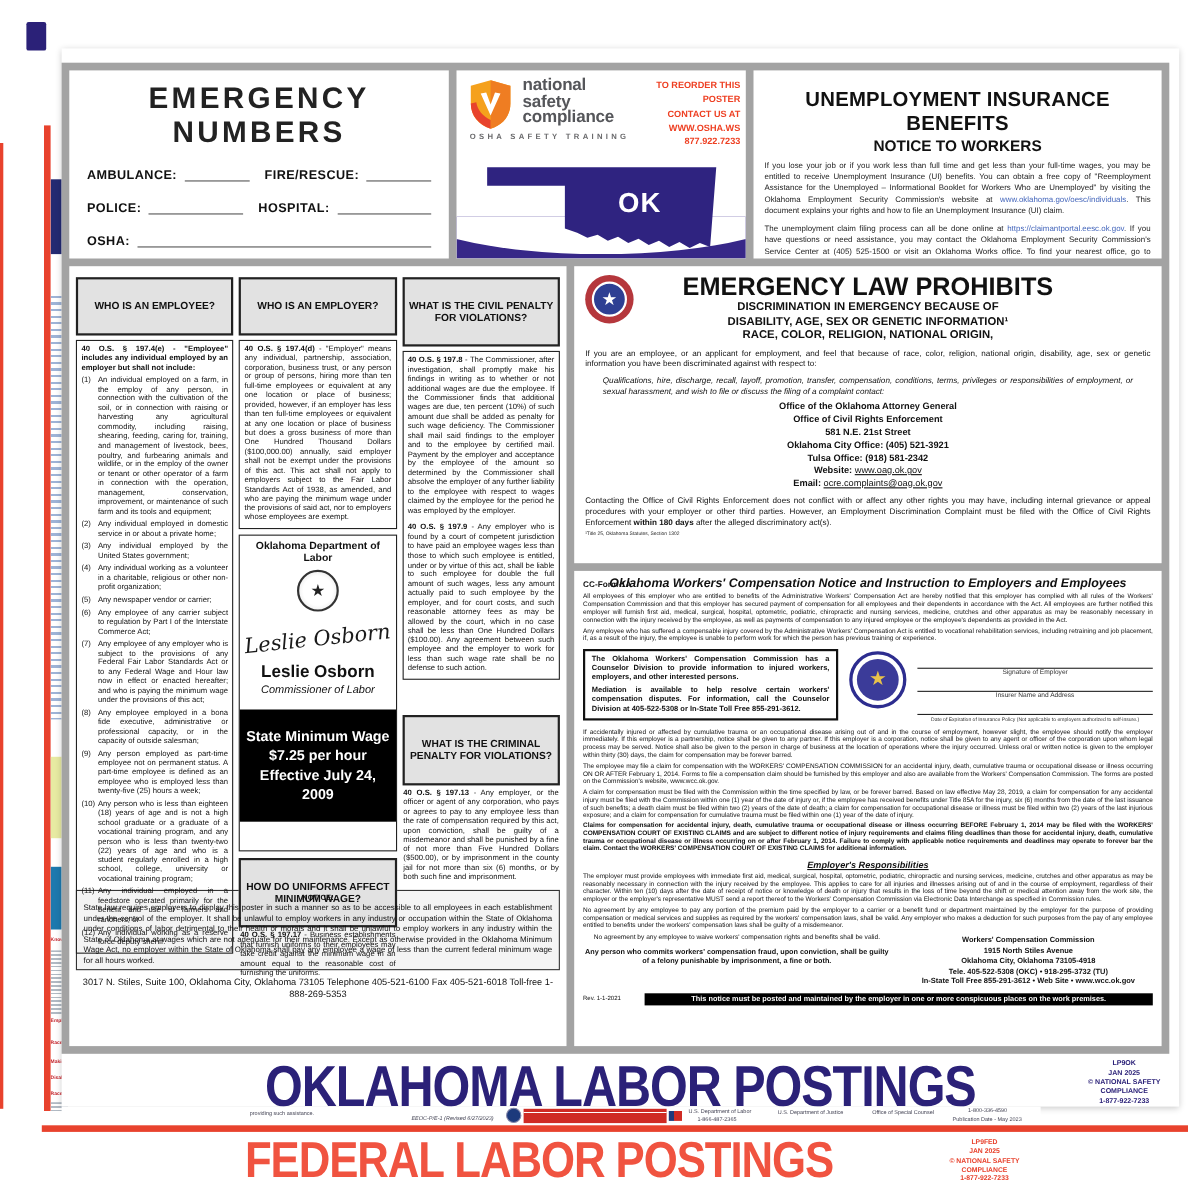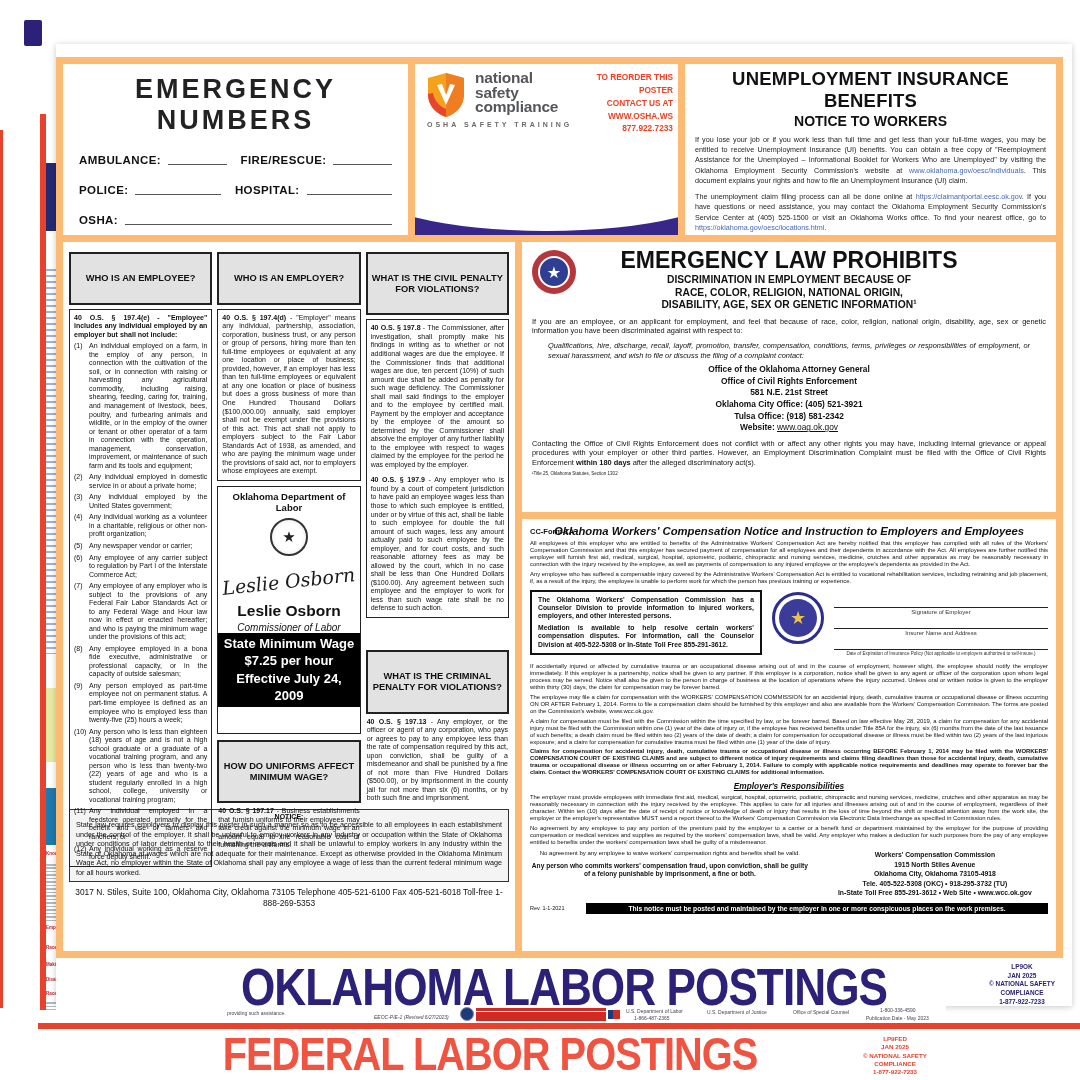--- a/index.html
+++ b/index.html
@@ -17,25 +17,25 @@
   .ls-lines1 { top:155px; height:385px; background:repeating-linear-gradient(180deg,#7d9ac9 0 2px,transparent 2px 6px); opacity:.75; }
   .ls-yellow { top:574px; height:74px; background:#e7eaa2; }
   .ls-blueblk { top:674px; height:57px; background:#1d79ae; }
   .ls-lines2 { top:750px; height:58px; background:repeating-linear-gradient(180deg,#a8b2bd 0 1.5px,transparent 1.5px 3.5px); opacity:.9; }
   .ls-lines3 { top:888px; height:110px; background:repeating-linear-gradient(180deg,#a8b2bd 0 1.5px,transparent 1.5px 3.5px); opacity:.9; }
   .ls-frag { position:absolute; left:1px; font-size:4.5px; font-weight:bold; color:#c4232b; white-space:nowrap; overflow:hidden; width:20px; }
 
   
   .ok-poster { position:absolute; left:56px; top:44px; width:1016px; height:962px; background:#fff;
                box-shadow:0 1px 6px rgba(0,0,0,.22); }
-  .ok-frame { position:absolute; left:0; top:13px; width:1007px; height:901px; background:#fdba74; }
+  .ok-frame { position:absolute; left:0; top:13px; width:1007px; height:901px; background:#a3a3a3; }
   .cell { position:absolute; background:#fff; overflow:hidden; }
   .cell-emergency { left:7px; top:7px; width:345px; height:171px; padding:10px 16px; }
   .cell-logo { left:359px; top:7px; width:263px; height:171px; }
-  .cell-ui { left:629px; top:7px; width:371px; height:171px; padding:4px 10px; }
+  .cell-ui { left:629px; top:7px; width:371px; height:171px; padding:15px 10px; }
   .cell-minwage { left:7px; top:185px; width:452px; height:709px; padding:5px 6px; }
   .cell-law { left:466px; top:185px; width:534px; height:270px; padding:5px 10px; }
   .cell-wc { left:466px; top:462px; width:534px; height:432px; padding:5px 8px; font-size:5.8px; }
 
   
   .em-title { text-align:center; font-size:27px; letter-spacing:3px; font-weight:600; color:#222; margin-bottom:14px; }
   .em-row { display:flex; align-items:flex-end; margin-top:17px; font-size:11.5px; font-weight:bold; letter-spacing:.4px; }
   .em-line { flex:1; border-bottom:1.6px solid #555; height:12px; margin:0 14px 1px 7px; }
   .em-line:last-child { margin-right:0; }
 
@@ -68,21 +68,21 @@
   .item .in { width:15px; flex:none; }
   .item .it { flex:1; text-align:justify; }
   .bold { font-weight:bold; }
   .dol-box { border:1.5px solid #222; margin-top:5px; text-align:center; padding-top:4px; }
   .dol-title { font-size:9.5px; font-weight:800; }
   .seal-odol { width:38px; height:38px; border:2px solid #333; border-radius:50%; margin:5px auto 2px; display:flex; align-items:center; justify-content:center; background:radial-gradient(circle,#fff 55%,#ddd 100%); }
   .seal-odol span { font-size:15px; color:#222; }
   .signature { font-family:"DejaVu Serif",serif; font-style:italic; font-size:19px; transform:rotate(-6deg); margin:14px 0 10px; color:#1a1a1a; }
   .dol-name { font-size:15.5px; font-weight:800; }
   .dol-role { font-size:10px; font-style:italic; margin-top:2px; }
-  .wage-box { background:#000; color:#fff; font-weight:800; font-size:13px; line-height:1.35; padding:2px 2px; }
+  .wage-box { background:#000; color:#fff; font-weight:800; font-size:13px; line-height:1.35; padding:16px 2px; margin-top:12px; }
   .dol-pad { height:26px; }
   .plain-p { font-size:7px; line-height:1.22; text-align:justify; margin-top:4px; padding:0 1px; }
   .notice-box { border:1.5px solid #333; background:#f4f4f4; margin-top:6px; padding:3px 6px 4px; }
   .notice-h { text-align:center; font-size:7px; font-weight:bold; }
   .notice-t { font-size:7.2px; line-height:1.32; text-align:justify; }
   .mw-addr { text-align:center; font-size:8.4px; margin-top:5px; line-height:1.35; }
 
   
   .law-seal { position:absolute; left:10px; top:8px; width:44px; height:44px; border-radius:50%; background:#b5373c; display:flex; align-items:center; justify-content:center; }
   .law-seal .inner { width:32px; height:32px; border-radius:50%; background:#2e3f93; border:2px solid #fff; color:#fff; font-size:16px; display:flex; align-items:center; justify-content:center; }
@@ -201,20 +201,26 @@
         <div class="nsc-tag">OSHA SAFETY TRAINING</div>
         <div class="reorder">
           <div>TO REORDER THIS POSTER</div>
           <div>CONTACT US AT</div>
           <div>WWW.OSHA.WS</div>
           <div>877.922.7233</div>
         </div>
         <div class="curve">
           <div class="curve-white"></div>
         </div>
+        <div class="ok-state">
+          <svg width="212" height="93" viewBox="0 0 228 100">
+            <polygon fill="#2f2380" points="2,14 226,14 220,92 210,88 200,93 190,87 180,92 170,86 160,90 150,84 140,88 130,82 120,86 110,80 100,83 90,78 78,74 78,32 2,32"></polygon>
+          </svg>
+          <span class="abbr">OK</span>
+        </div>
       </div>
 
       <div class="cell cell-ui">
         <div class="ui-title">UNEMPLOYMENT INSURANCE BENEFITS</div>
         <div class="ui-sub">NOTICE TO WORKERS</div>
         <div class="ui-p"><span>If you lose your job or if you work less than full time and get less than your full-time wages, you may be entitled to receive Unemployment Insurance (UI) benefits.  You can obtain a free copy of "Reemployment Assistance for the Unemployed – Informational Booklet for Workers Who are Unemployed" by visiting the Oklahoma Employment Security Commission's website at </span><span class="ui-link">www.oklahoma.gov/oesc/individuals</span><span>. This document explains your rights and how to file an Unemployment Insurance (UI) claim.</span></div>
         <div class="ui-p"><span>The unemployment claim filing process can all be done online at </span><span class="ui-link">https://claimantportal.eesc.ok.gov</span><span>. If you have questions or need assistance, you may contact the Oklahoma Employment Security Commission's Service Center at (405) 525-1500 or visit an Oklahoma Works office. To find your nearest office, go to </span><span class="ui-link">https://oklahoma.gov/oesc/locations.html</span><span>.</span></div>
 
       </div>
 
@@ -334,35 +340,36 @@
           <div>3017 N. Stiles, Suite 100, Oklahoma City, Oklahoma 73105 Telephone 405-521-6100 Fax 405-521-6018 Toll-free 1-888-269-5353</div>
 
         </div>
       </div>
 
       <div class="cell cell-law">
         <div class="law-seal">
             <div class="inner">★</div>
           </div>
         <div class="law-title">EMERGENCY LAW PROHIBITS</div>
-        <div class="law-sub">DISCRIMINATION IN EMPLOYMENT BECAUSE OF</div>
+        <div class="law-sub">DISCRIMINATION IN EMERGENCY BECAUSE OF</div>
+        <div class="law-sub">DISABILITY, AGE, SEX OR GENETIC INFORMATION¹</div>
         <div class="law-sub">RACE, COLOR, RELIGION, NATIONAL ORIGIN,</div>
-        <div class="law-sub">DISABILITY, AGE, SEX OR GENETIC INFORMATION¹</div>
         <div class="law-p">If you are an employee, or an applicant for employment, and feel that because of race, color, religion, national origin, disability, age, sex or genetic information you have been discriminated against with respect to:</div>
         <div class="law-p indent">Qualifications, hire, discharge, recall, layoff, promotion, transfer, compensation, conditions, terms, privileges or responsibilities of employment, or sexual harassment, and wish to file or discuss the filing of a complaint contact:</div>
         <div class="law-contact">
           <div>
 
           <div>Office of the Oklahoma Attorney General</div>
               <div>Office of Civil Rights Enforcement</div>
               <div>581 N.E. 21st Street</div>
               <div>Oklahoma City Office: (405) 521-3921</div>
               <div>Tulsa Office: (918) 581-2342</div>
             </div>
           <div><span>Website:</span> <span class="ul">www.oag.ok.gov</span></div>
+          <div><span>Email:</span> <span class="ul">ocre.complaints@oag.ok.gov</span></div>
         </div>
         <div class="law-p"><span>Contacting the Office of Civil Rights Enforcement does not conflict with or affect any other rights you may have, including internal grievance or appeal procedures with your employer or other third parties. However, an Employment Discrimination Complaint must be filed with the Office of Civil Rights Enforcement </span><span class="bold">within 180 days</span><span> after the alleged discriminatory act(s).</span></div>
         <div class="law-foot">¹Title 25, Oklahoma Statutes, Section 1302</div>
       </div>
 
       <div class="cell cell-wc">
         <div class="wc-head">
           <span class="wc-form">CC-Form-1A</span>
           <span class="wc-title">Oklahoma Workers' Compensation Notice and Instruction to Employers and Employees</span>
         </div>

